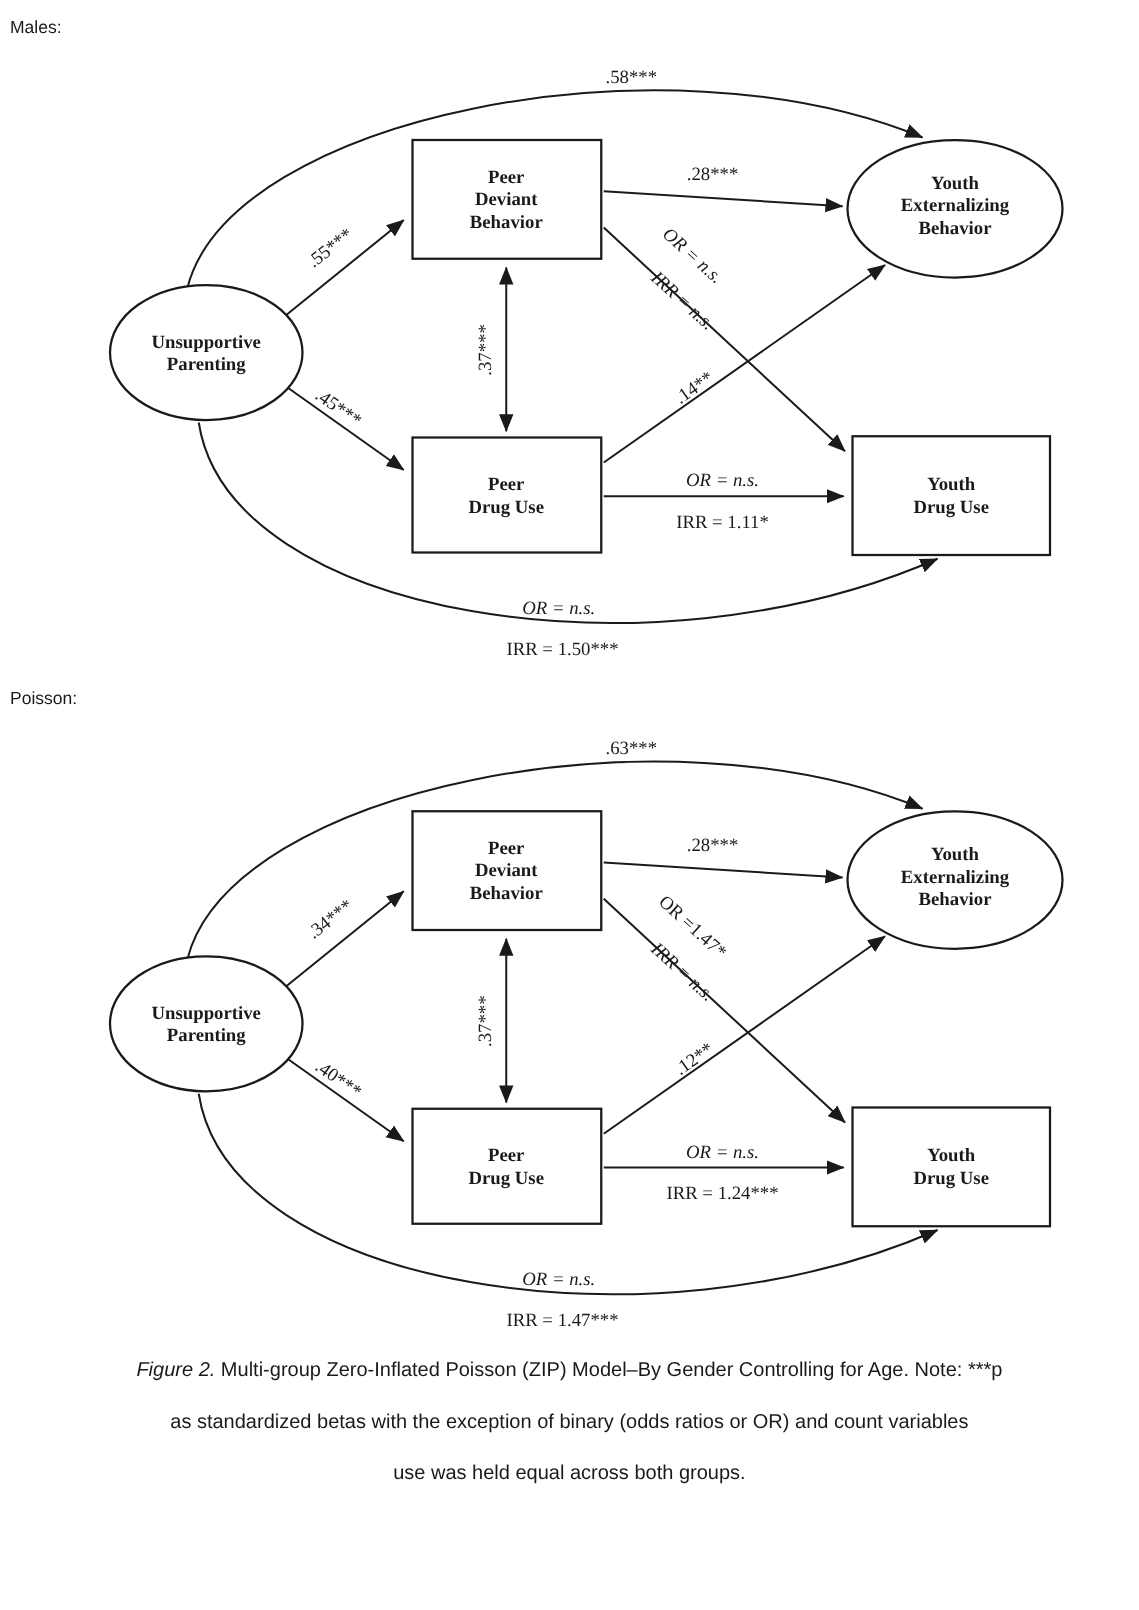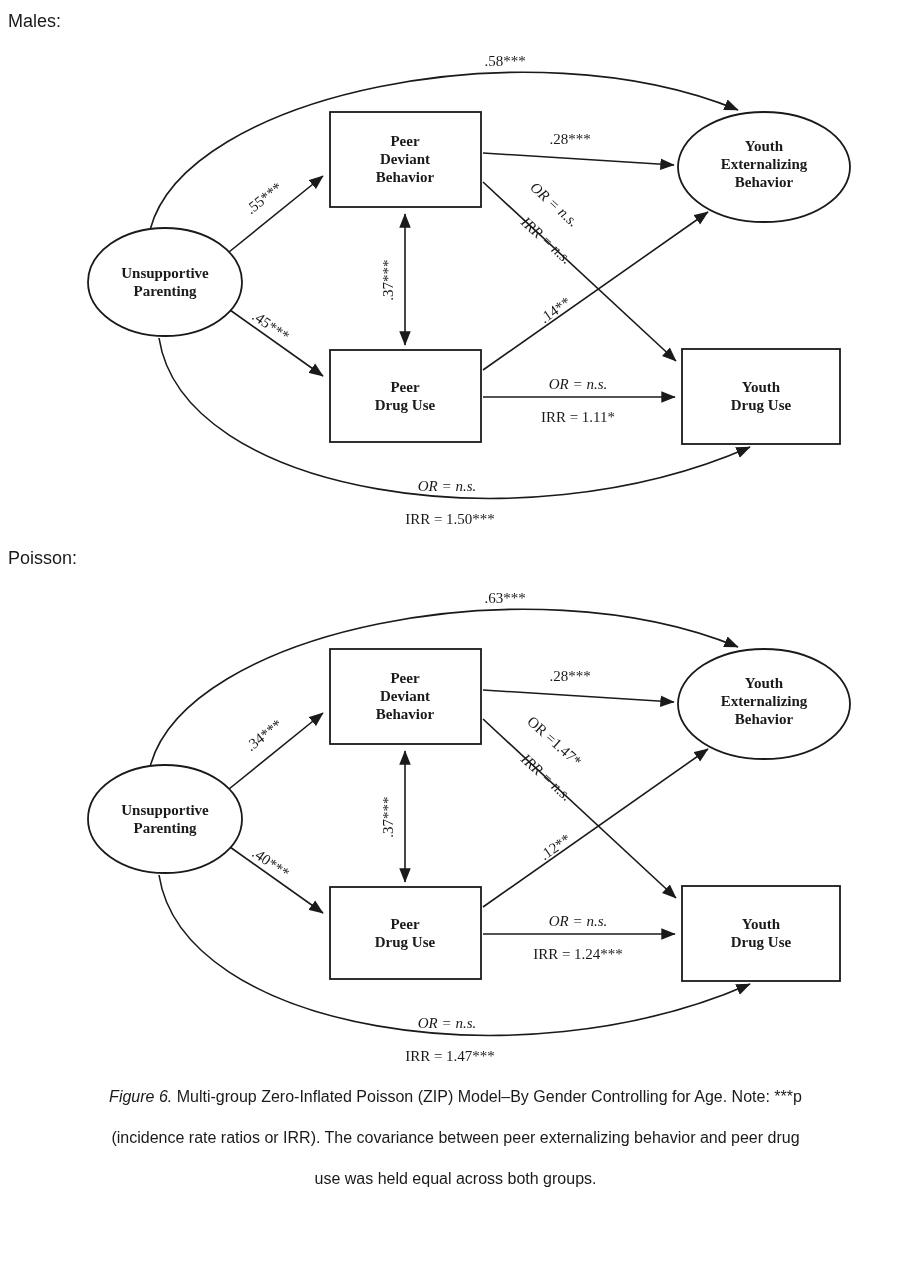--- a/index.html
+++ b/index.html
@@ -2,21 +2,21 @@
 <html><head>
 <meta charset="utf-8">
 <style>
   html, body { margin: 0; padding: 0; background: #ffffff; }
   body {
     width: 911px;
     color: #1a1a1a;
     font-family: "Liberation Sans", sans-serif;
   }
   .group-label {
-    font-size: 18px;
+    font-size: 14px;
     padding: 10px 0 0 8px;
     line-height: 22px;
   }
   svg { display: block; }
   .edge {
     fill: none;
     stroke: #1a1a1a;
     stroke-width: 1.6;
   }
   .shape {
@@ -146,16 +146,16 @@
   <text class="coef" x="551" y="176" transform="rotate(42 551 176)">OR =1.47*</text>
   <text class="coef it" x="543" y="212" transform="rotate(42 543 212)">IRR = n.s.</text>
   <text class="coef" x="558" y="282" transform="rotate(-35 558 282)">.12**</text>
   <text class="coef it" x="578" y="357">OR = n.s.</text>
   <text class="coef" x="578" y="390">IRR = 1.24***</text>
   <text class="coef it" x="447" y="459">OR = n.s.</text>
   <text class="coef" x="450" y="492">IRR = 1.47***</text>
 </svg>
 
 <div class="caption">
-  <div class="cap-line"><em>Figure 6.</em><span> Multi-group Zero-Inflated Poisson (ZIP) Model–By Gender Controlling for Age. Note: ***p</span></div>
-  <div class="cap-line">(incidence rate ratios or IRR). The covariance between peer externalizing behavior and peer drug</div>
+  <div class="cap-line"><em>Figure 2.</em><span> Multi-group Zero-Inflated Poisson (ZIP) Model–By Gender Controlling for Age. Note: ***p</span></div>
+  <div class="cap-line">as standardized betas with the exception of binary (odds ratios or OR) and count variables</div>
   <div class="cap-line">use was held equal across both groups.</div>
 </div>
 
 </body></html>

